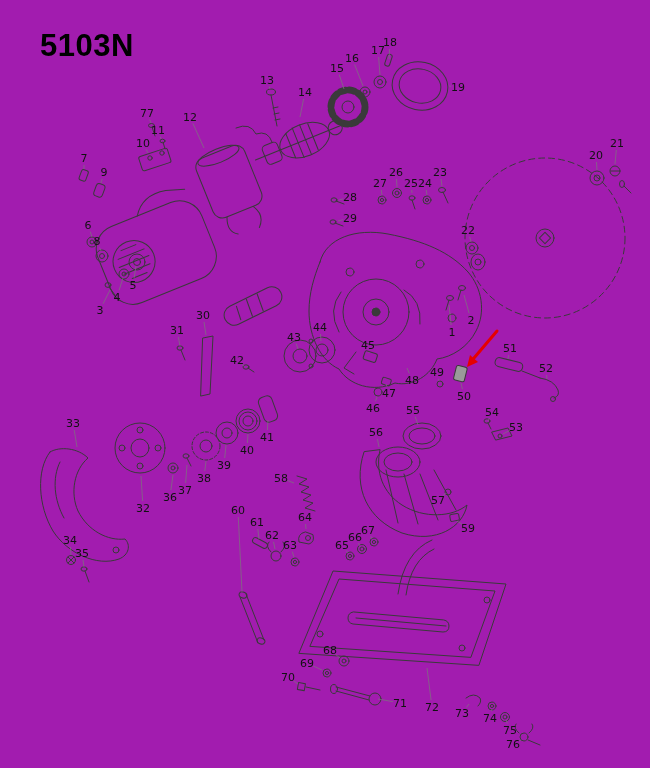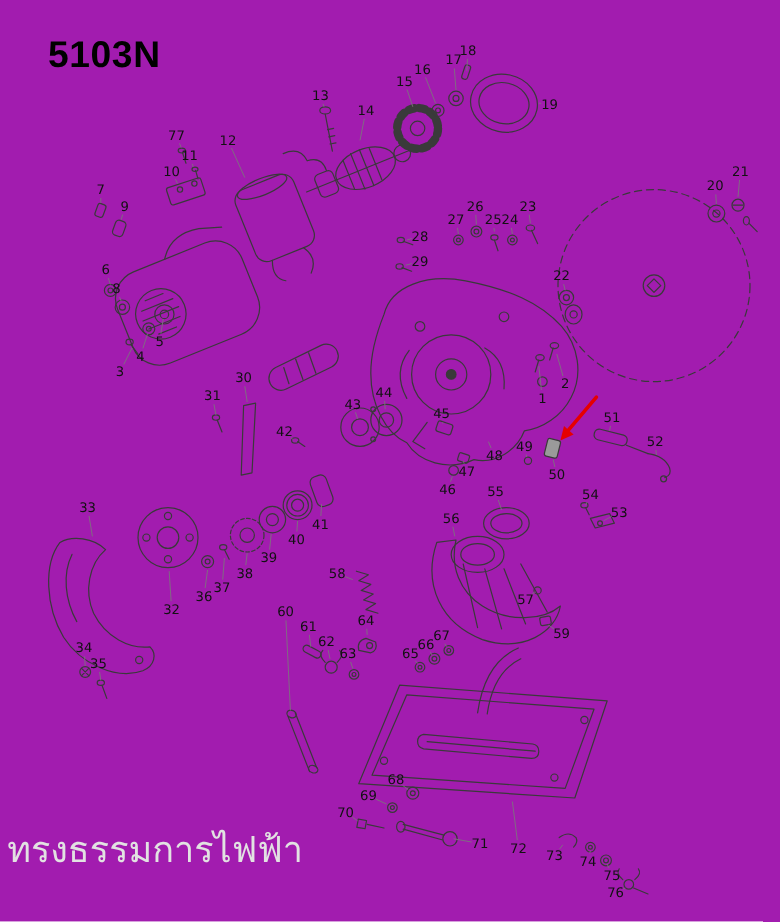--- a/index.html
+++ b/index.html
@@ -490,14 +490,13 @@
         <text x="490" y="721.5" class="part-num">74</text>
         <line x1="507.4" y1="723.5" x2="506" y2="720" class="leader"></line>
         <text x="510" y="733.5" class="part-num">75</text>
         <line x1="519.3" y1="740.9" x2="521" y2="740" class="leader"></line>
         <text x="513" y="747.5" class="part-num">76</text>
         <line x1="149.6" y1="119.5" x2="151" y2="123" class="leader"></line>
         <text x="147" y="116.5" class="part-num">77</text>
       </g>
   </svg>
 
-  <div class="watermark">ทรงธรรมการไฟฟ้า</div>
 </div>
 
 </body></html>

